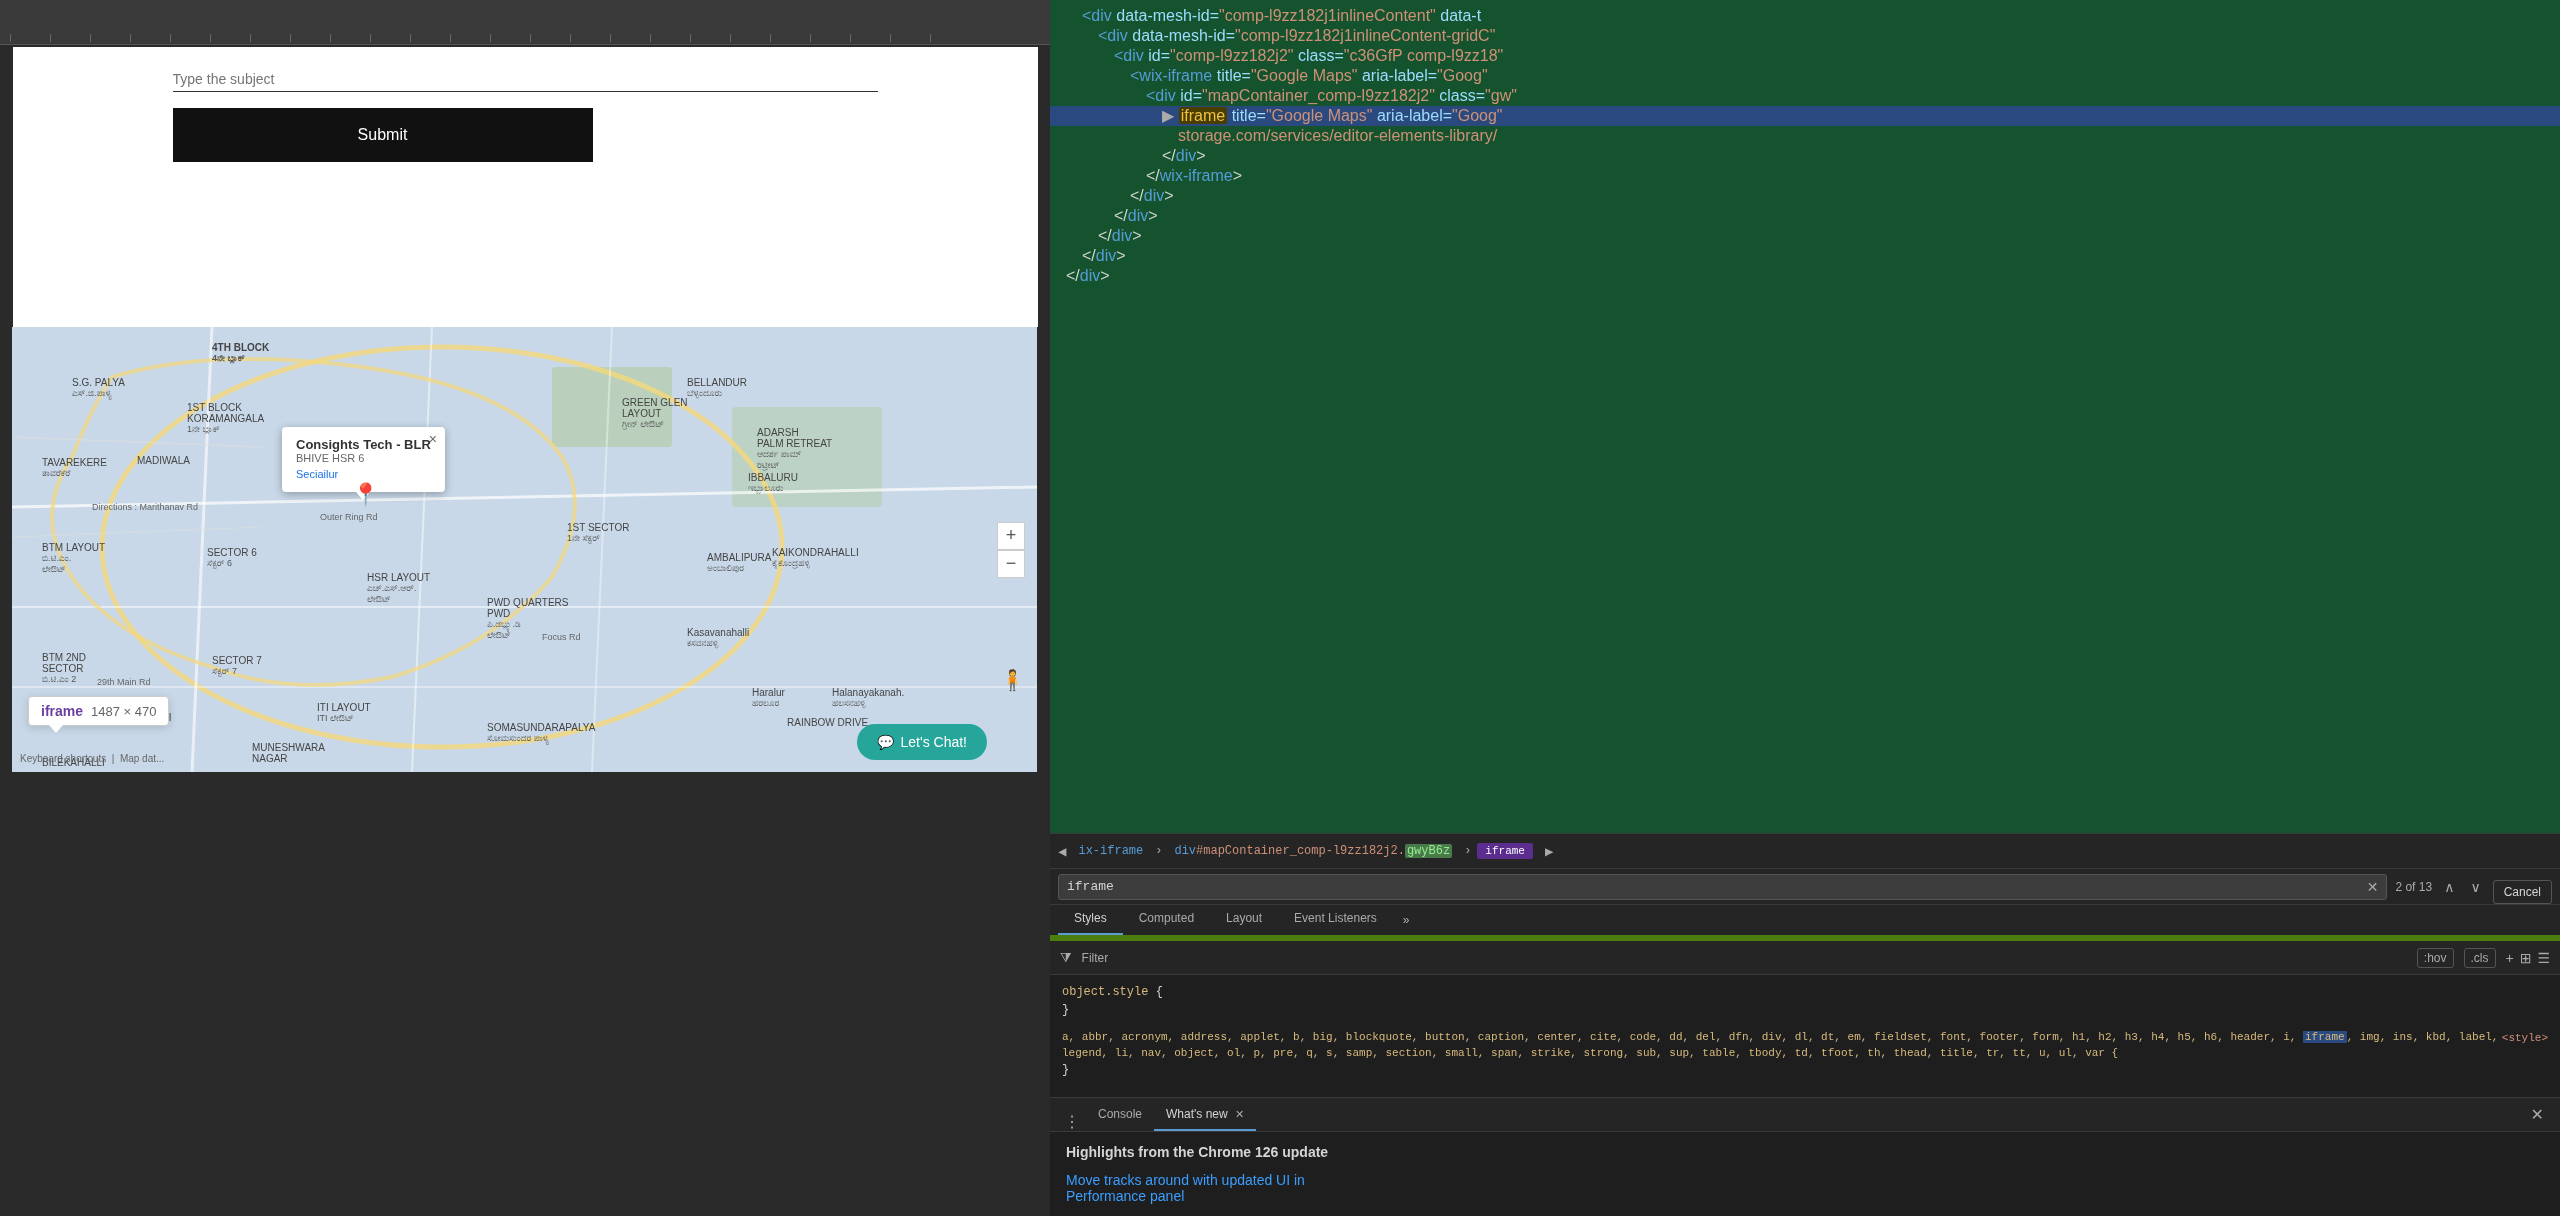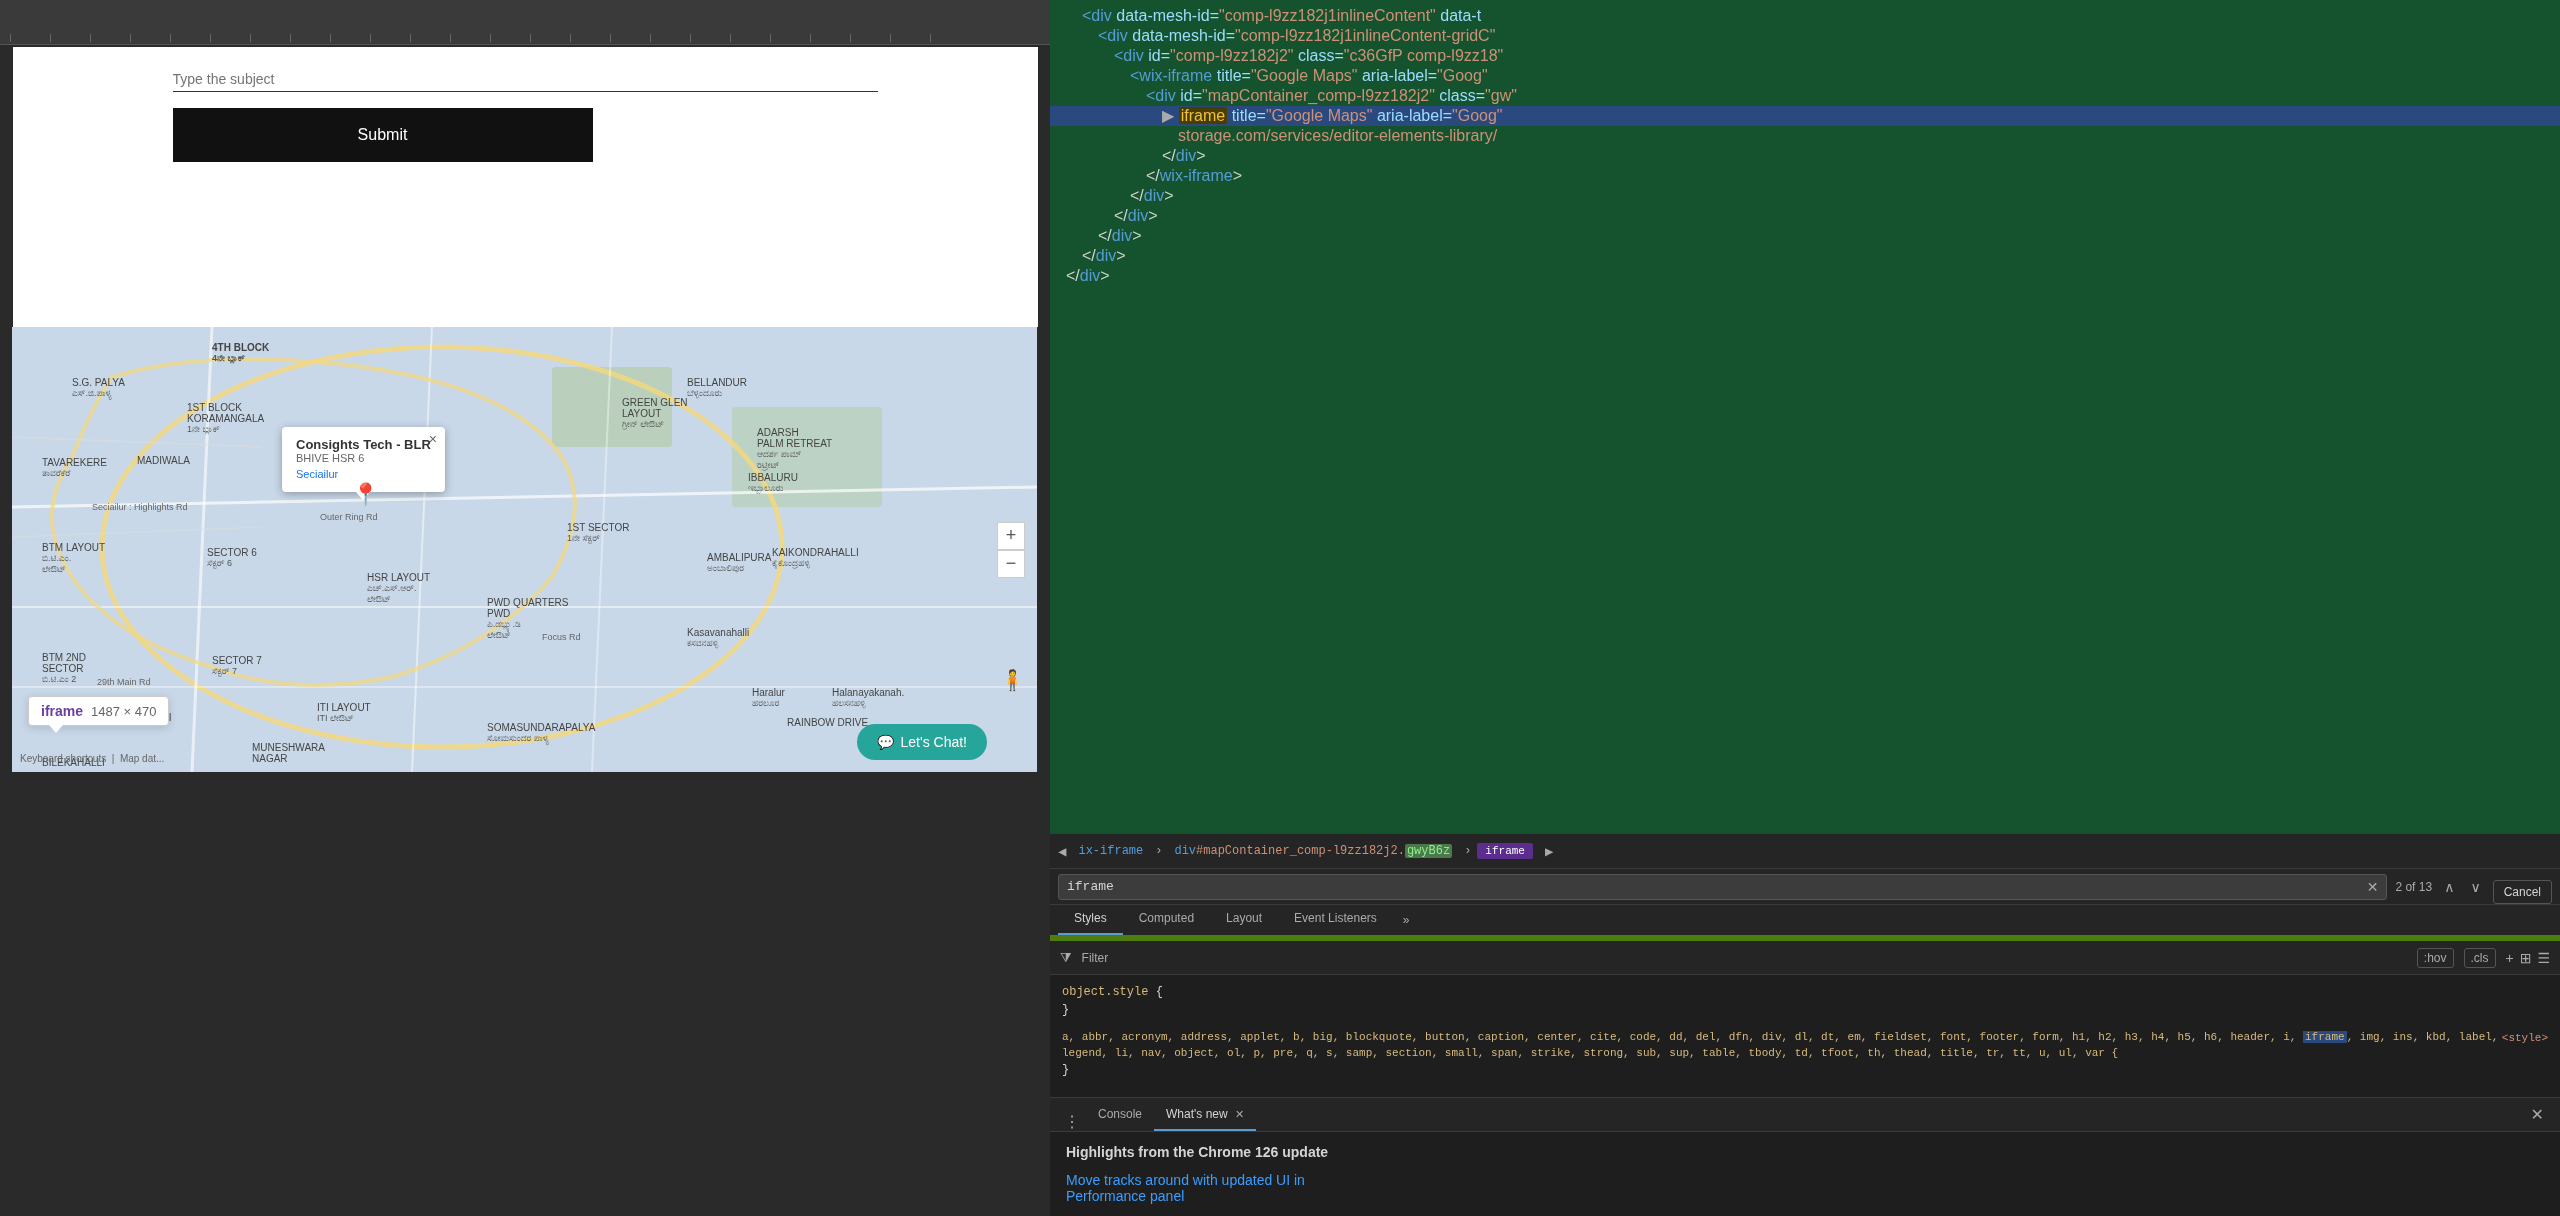--- a/index.html
+++ b/index.html
@@ -727,21 +727,21 @@
     <div class="map-label" style="top:300px;left:675px;">Kasavanahalli<br><span class="map-label-kannada">ಕಸವನಹಳ್ಳಿ</span></div>
     <div class="map-label" style="top:360px;left:740px;">Haralur<br><span class="map-label-kannada">ಹರಲೂರ</span></div>
     <div class="map-label" style="top:360px;left:820px;">Halanayakanah.<br><span class="map-label-kannada">ಹಲಸನಹಳ್ಳಿ</span></div>
     <div class="map-label" style="top:385px;left:80px;">BOMMANAHALLI</div>
     <div class="map-label" style="top:375px;left:305px;">ITI LAYOUT<br><span class="map-label-kannada">ITI ಲೇಔಟ್</span></div>
     <div class="map-label" style="top:430px;left:30px;">BILEKAHALLI</div>
     <div class="map-label" style="top:415px;left:240px;">MUNESHWARA<br>NAGAR</div>
     <div class="map-label" style="top:395px;left:475px;">SOMASUNDARAPALYA<br><span class="map-label-kannada">ಸೋಮಸುಂದರ ಪಾಳ್ಯ</span></div>
     <div class="map-label" style="top:390px;left:775px;">RAINBOW DRIVE</div>
 
-    <div class="map-label" style="top:175px;left:80px;color:#666;font-size:9px;">Seciailur : Highlights Rd</div>
+    <div class="map-label" style="top:175px;left:80px;color:#666;font-size:9px;">Directions : Marithanav Rd</div>
     <div class="map-label" style="top:185px;left:308px;color:#666;font-size:9px;">Outer Ring Rd</div>
     <div class="map-label" style="top:350px;left:85px;color:#666;font-size:9px;">29th Main Rd</div>
     <div class="map-label" style="top:140px;left:305px;color:#666;font-size:9px;">Outer Ring Rd</div>
     <div class="map-label" style="top:305px;left:530px;color:#666;font-size:9px;">Focus Rd</div>
 
     <div id="map-popup">
       <span class="popup-close">×</span>
       <div class="popup-title">Consights Tech - BLR</div>
       <div class="popup-subtitle">BHIVE HSR 6</div>
       <a class="popup-link" href="#">Seciailur</a>

